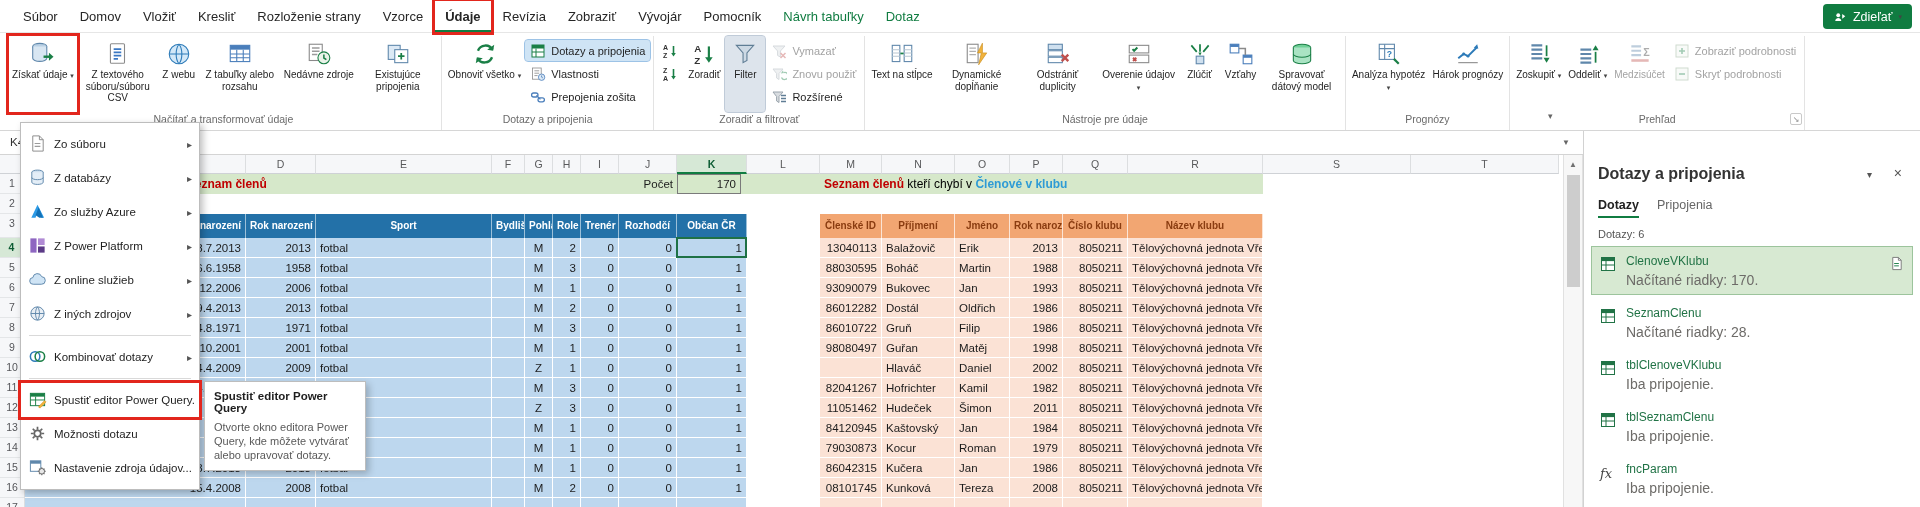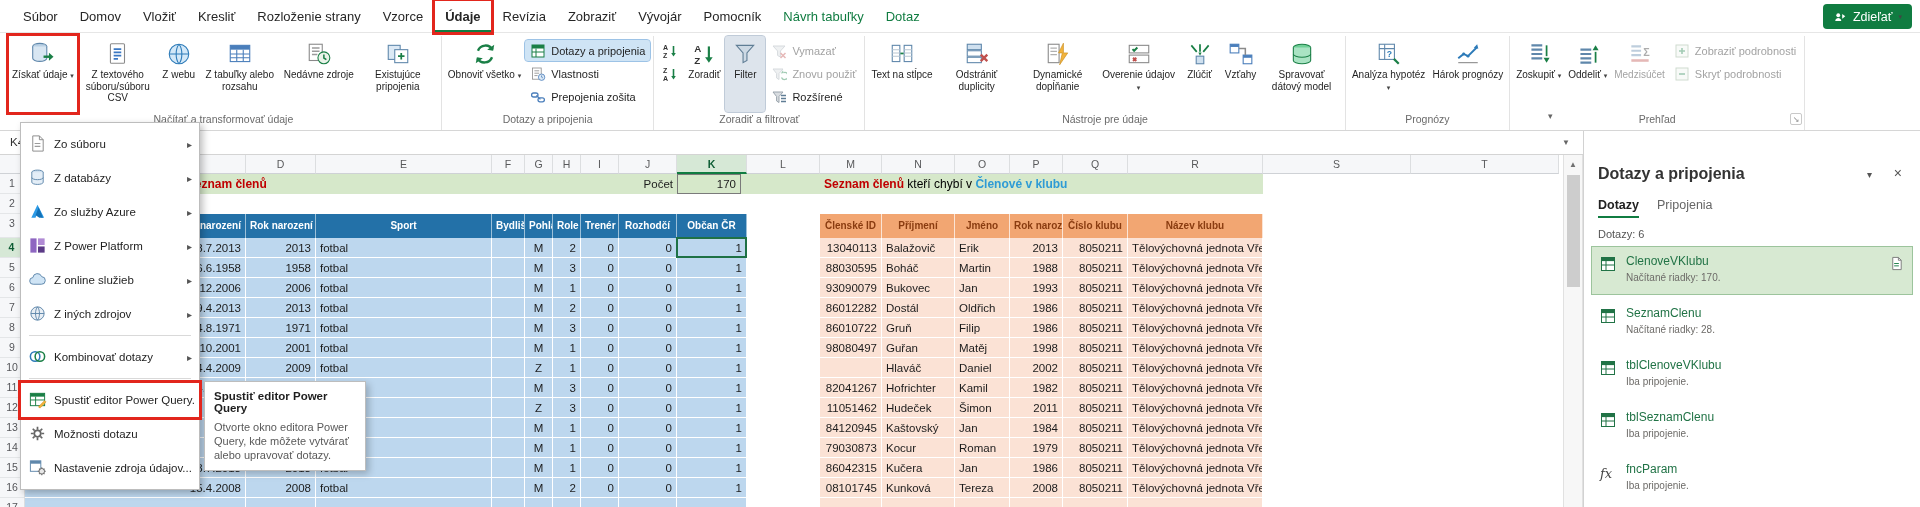--- a/index.html
+++ b/index.html
@@ -64,21 +64,21 @@
 .pane-tabs{display:flex;gap:18px;padding:15px 14px 0}
 .ptab{font-size:12.5px;color:#666;padding-bottom:4px}
 .ptab.active{color:#222;font-weight:700;border-bottom:2.5px solid #107C41}
 .pane-count{padding:10px 14px 6px;font-size:11px;color:#555}
 .pane-list{padding:0 7px}
 .qitem{display:flex;align-items:flex-start;gap:8px;padding:7px 8px;border:1px solid transparent;margin-bottom:3px;position:relative;height:49px}
 .qitem.sel{background:#d7e9d2;border-color:#9cc49c}
 .qic{width:18px;padding-top:2px}
 .qic svg{width:16px;height:16px;display:block}
 .qname{display:block;font-size:12px;color:#217346}
-.qsub{display:block;font-size:10px;color:#6d6b68;margin-top:4px}
+.qsub{display:block;font-size:14px;color:#6d6b68;margin-top:4px}
 .qsheet{position:absolute;right:8px;top:9px}
 .qsheet svg{width:15px;height:15px}
 .fxg{font-family:"DejaVu Serif",serif;font-style:italic;font-size:13px;color:#444}
 
 .menu{position:absolute;left:20px;top:122px;width:180px;background:#fff;border:1px solid #bdbdbd;box-shadow:3px 3px 7px rgba(0,0,0,.25);z-index:40;padding:4px 0}
 .mitem{height:34px;display:flex;align-items:center;gap:6px;padding:0 4px 0 7px;font-size:11.5px;color:#1e1e1e}
 .mic{width:20px;height:20px;flex:0 0 20px}
 .mic svg{width:19px;height:19px;display:block}
 .mlab{flex:1;white-space:nowrap;overflow:hidden}
 .marr{color:#555;font-size:10px;padding-right:3px}
@@ -323,37 +323,37 @@
                 <rect x="14" y="4" width="7" height="15" fill="#fff" stroke="#5f87ab"></rect>
                 <path d="M3 8h7M3 11h7M3 14h7M14 8h7M14 11h7M14 14h7" stroke="#b8c6d2"></path>
                 <path d="M10.5 11.5h3" stroke="#1a7f46" stroke-width="1.6"></path>
               </svg>
             </span>
             <span class="bl">Text na stĺpce</span>
           </div>
           <div class="bb">
             <span class="ic26">
               <svg viewBox="0 0 24 24">
+                <rect x="3" y="3" width="10" height="17" fill="#fff" stroke="#8a8a8a"></rect>
+                <path d="M5 6.5h6M5 9.5h6M5 12.5h6" stroke="#b0b0b0" stroke-width="1.2"></path>
+                <path d="M17 2l-4.5 9H16L13.5 22l7.5-11h-4z" fill="#f2b33d" stroke="#c98d1a" stroke-width=".6"></path>
+              </svg>
+            </span>
+            <span class="bl">Dynamické dopĺňanie</span>
+          </div>
+          <div class="bb">
+            <span class="ic26">
+              <svg viewBox="0 0 24 24">
                 <rect x="3" y="3" width="13" height="5" fill="#cfe0ef" stroke="#5f87ab"></rect>
                 <rect x="3" y="9" width="13" height="5" fill="#fff" stroke="#5f87ab"></rect>
                 <rect x="3" y="15" width="13" height="5" fill="#fff" stroke="#5f87ab"></rect>
                 <path d="M15.5 12.5l6 6M21.5 12.5l-6 6" stroke="#c0504d" stroke-width="2.2"></path>
               </svg>
             </span>
             <span class="bl">Odstrániť duplicity</span>
-          </div>
-          <div class="bb">
-            <span class="ic26">
-              <svg viewBox="0 0 24 24">
-                <rect x="3" y="3" width="10" height="17" fill="#fff" stroke="#8a8a8a"></rect>
-                <path d="M5 6.5h6M5 9.5h6M5 12.5h6" stroke="#b0b0b0" stroke-width="1.2"></path>
-                <path d="M17 2l-4.5 9H16L13.5 22l7.5-11h-4z" fill="#f2b33d" stroke="#c98d1a" stroke-width=".6"></path>
-              </svg>
-            </span>
-            <span class="bl">Dynamické dopĺňanie</span>
           </div>
           <div class="bb">
             <span class="ic26">
               <svg viewBox="0 0 24 24">
                 <rect x="3" y="4" width="18" height="7" fill="#fff" stroke="#8a8a8a"></rect>
                 <rect x="3" y="13" width="18" height="7" fill="#fff" stroke="#8a8a8a"></rect>
                 <path d="M6 7.5l1.5 1.5L10.5 6" stroke="#1a7f46" stroke-width="1.8" fill="none"></path>
                 <path d="M6.5 15.5l3 3M9.5 15.5l-3 3" stroke="#c0504d" stroke-width="1.8"></path>
               </svg>
             </span>

